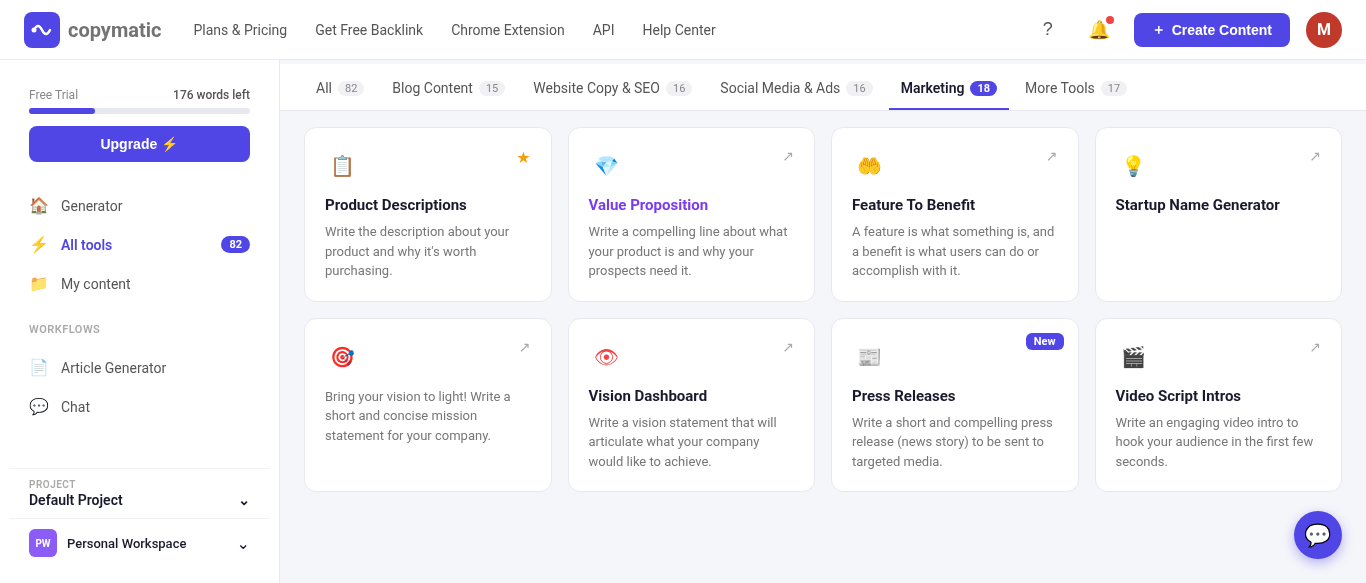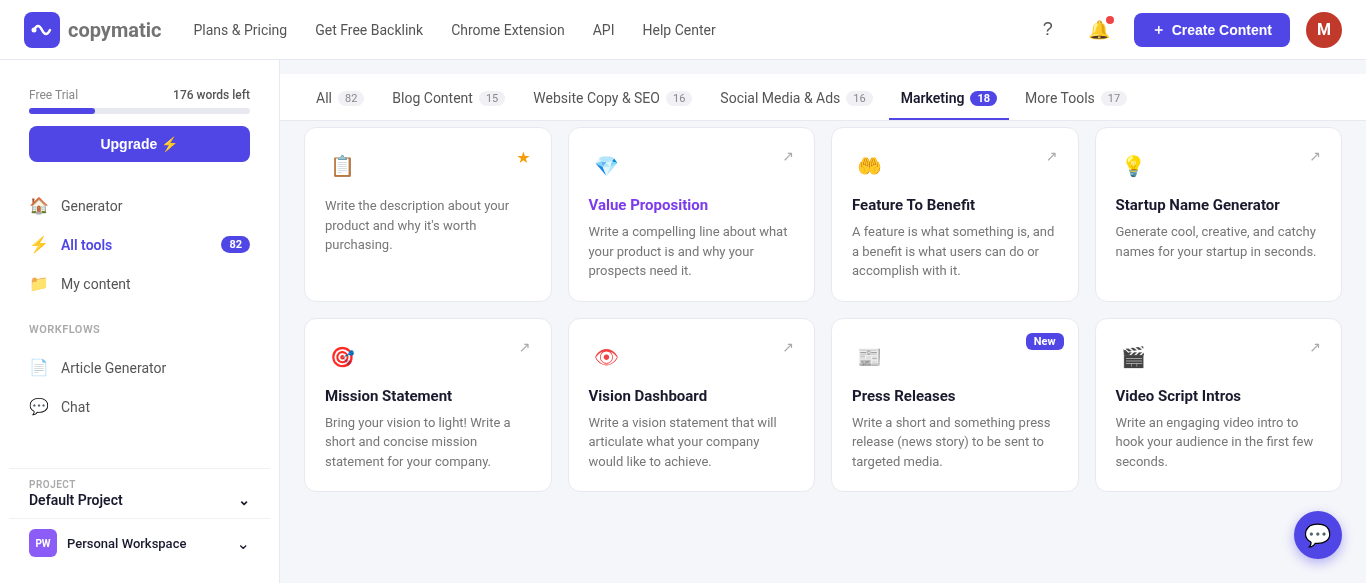--- a/index.html
+++ b/index.html
@@ -60,21 +60,21 @@
     .workspace-box { display: flex; align-items: center; gap: 10px; padding: 10px 20px; border-top: 1px solid #f0f0f5; cursor: pointer; }
     .ws-avatar { width: 28px; height: 28px; border-radius: 6px; background: #8b5cf6; color: #fff; display: flex; align-items: center; justify-content: center; font-size: 10px; font-weight: 700; }
     .ws-name { font-size: 13px; color: #1a1a2e; font-weight: 500; flex: 1; }
 
     
     .main { flex: 1; overflow-y: auto; }
 
     
     .tabs-bar {
       background: #fff; border-bottom: 1px solid #e8e8f0;
-      padding: 0 24px; display: flex; gap: 4px; position: sticky; top: 14px; z-index: 10;
+      padding: 0 24px; display: flex; gap: 4px; position: sticky; top: 4px; z-index: 10;
     }
     .tab {
       padding: 16px 12px 12px; font-size: 14px; color: #555; cursor: pointer; white-space: nowrap;
       border-bottom: 2px solid transparent; display: flex; align-items: center; gap: 6px;
     }
     .tab.active { color: #1a1a2e; border-bottom-color: #4f46e5; font-weight: 600; }
     .tab .tab-count {
       background: #4f46e5; color: #fff; border-radius: 12px;
       padding: 1px 7px; font-size: 11px; font-weight: 700;
     }
@@ -244,20 +244,21 @@
     <div class="cards-area">
       <div class="cards-grid">
 
         <div class="card">
           <div class="card-header">
             <div class="card-icon" style="color:#e8873a">📋</div>
             <div class="card-actions">
               <span class="star-icon">★</span>
             </div>
           </div>
+          <div class="card-title">Product Descriptions</div>
           <div class="card-desc">Write the description about your product and why it's worth purchasing.</div>
         </div>
 
         <div class="card">
           <div class="card-header">
             <div class="card-icon" style="color:#7c3aed">💎</div>
             <div class="card-actions">
               <span class="arrow-icon">↗</span>
             </div>
           </div>
@@ -277,52 +278,50 @@
         </div>
 
         <div class="card">
           <div class="card-header">
             <div class="card-icon" style="color:#f59e0b">💡</div>
             <div class="card-actions">
               <span class="arrow-icon">↗</span>
             </div>
           </div>
           <div class="card-title">Startup Name Generator</div>
-          <div class="card-desc">Generate cool, creative, and catchy names for your startup in seconds.</div>
         </div>
 
         <div class="card">
           <div class="card-header">
             <div class="card-icon" style="color:#e8873a">🎯</div>
             <div class="card-actions">
               <span class="arrow-icon">↗</span>
             </div>
           </div>
-          <div class="card-title">Mission Statement</div>
           <div class="card-desc">Bring your vision to light! Write a short and concise mission statement for your company.</div>
         </div>
 
         <div class="card">
           <div class="card-header">
             <div class="card-icon" style="color:#ef4444">👁</div>
             <div class="card-actions">
               <span class="arrow-icon">↗</span>
             </div>
           </div>
           <div class="card-title">Vision Dashboard</div>
           <div class="card-desc">Write a vision statement that will articulate what your company would like to achieve.</div>
         </div>
 
         <div class="card">
           <div class="card-header">
             <div class="card-icon" style="color:#e8873a">📰</div>
           </div>
           <span class="new-badge">New</span>
           <div class="card-title">Press Releases</div>
-          <div class="card-desc">Write a short and something press release (news story) to be sent to targeted media.</div>
+          <div class="card-desc">Write a short and compelling press release (news story) to be sent to targeted media.</div>
         </div>
 
         <div class="card">
           <div class="card-header">
             <div class="card-icon" style="color:#e8873a">🎬</div>
             <div class="card-actions">
               <span class="arrow-icon">↗</span>
             </div>
           </div>
           <div class="card-title">Video Script Intros</div>

